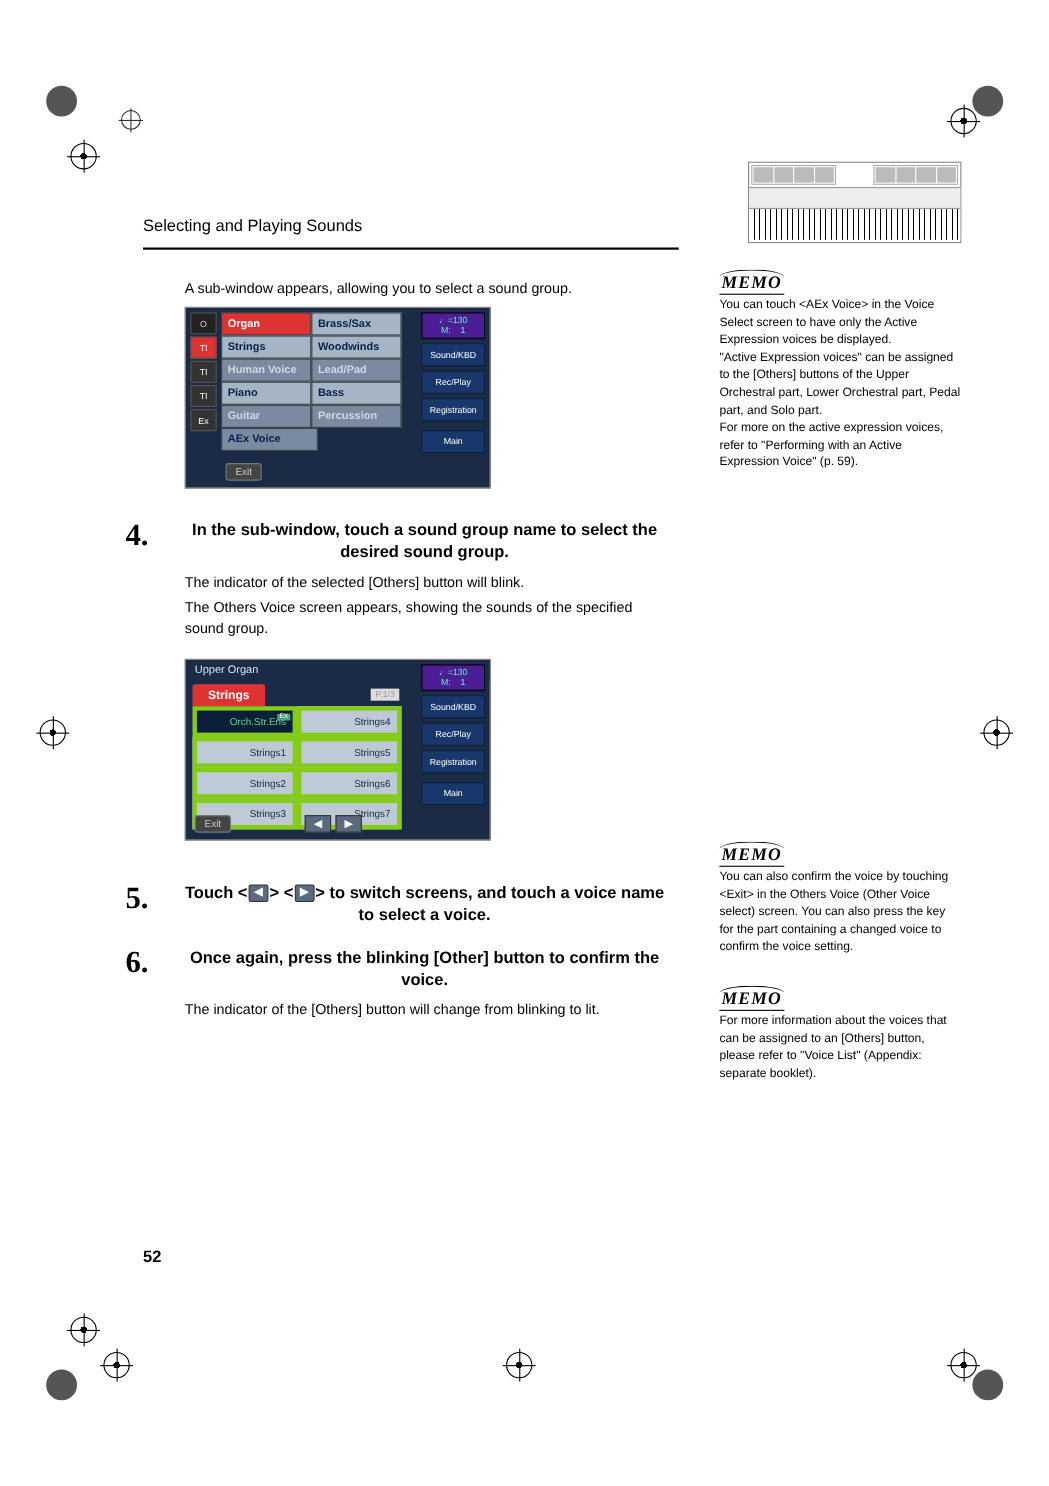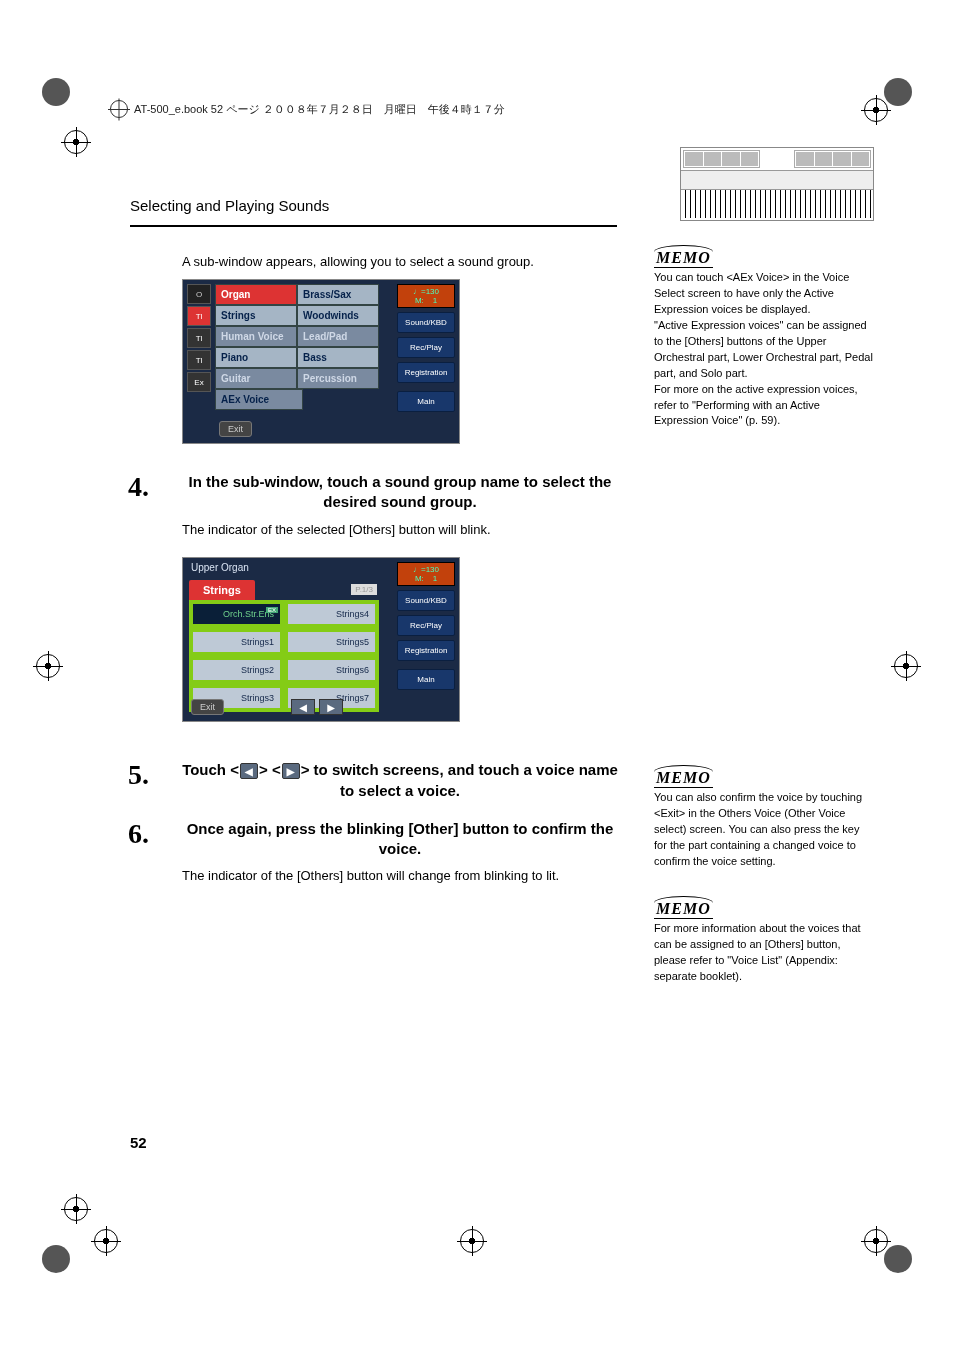--- a/index.html
+++ b/index.html
@@ -10,35 +10,35 @@
   .reg-circle::before, .reg-circle::after { content:""; position:absolute; background:#000; }
   .reg-circle::before { width: 30px; height:1px; }
   .reg-circle::after { width:1px; height:30px; }
   .filled-circle { background:#555; width:28px; height:28px; border-radius:50%; }
   .header-meta { position:absolute; top:100px; left:110px; font-size:11px; color:#222; display:flex; align-items:center; gap:6px; }
   .meta-icon { width:18px; height:18px; border:1px solid #333; border-radius:50%; display:flex; align-items:center; justify-content:center; }
   .meta-icon::before, .meta-icon::after { content:""; position:absolute; width:22px; height:1px; background:#333; }
   .meta-icon::after { transform: rotate(90deg); }
   .section-title { position:absolute; top:197px; left:130px; font-size:15px; font-weight:400; font-family: "Arial", sans-serif; }
   .title-rule { position:absolute; top:225px; left:130px; width:487px; border-top:2px solid #000; }
-  .content { position:absolute; top:254px; left:128px; width:490px; }
+  .content { position:absolute; top:254px; left:114px; width:490px; }
   .intro { font-size:13px; margin-bottom:10px; margin-left:54px;}
   .screenshot1 { margin-left:54px; width:278px; height:165px; background:#1b2a45; border:1px solid #888; position:relative; margin-bottom:28px; }
   .ss-grid { position:absolute; top:4px; left:32px; width:164px; }
   .ss-row { display:flex; }
   .ss-cell { flex:1; font-size:10px; font-weight:bold; padding:4px 5px; border:1px solid #344; background:#a5b5c5; color:#05214a; }
   .ss-cell.selected { background:#d33; color:#fff; }
   .ss-cell.dim { background:#7a8aa0; color:#cfd8e6; }
   .ss-left-tabs { position:absolute; left:4px; top:4px; width:24px; }
   .ss-tab { font-size:8px; color:#fff; background:#333; border:1px solid #555; height:20px; display:flex; align-items:center; justify-content:center; margin-bottom:2px; }
   .ss-tab.sel { background:#d33; }
   .ss-exit { position:absolute; bottom:6px; left:36px; background:#444; color:#ccc; font-size:9px; padding:2px 8px; border:1px solid #777; border-radius:3px; }
   .ss-side { position:absolute; right:4px; top:4px; width:58px; }
   .ss-side-btn { font-size:8px; color:#fff; background:#18376b; padding:5px 3px; text-align:center; border:1px solid #0a1f40; margin-bottom:4px; border-radius:2px; }
-  .ss-side-top { background:#c2410c; color:#4affc0; font-size:8px; text-align:center; padding:2px; margin-bottom:4px; border:1px solid #000;}
+  .ss-side-top { background:#4c1d95; color:#4affc0; font-size:8px; text-align:center; padding:2px; margin-bottom:4px; border:1px solid #000;}
   .step { display:flex; margin-bottom:6px; }
   .step-num { font-family: Georgia, "Times New Roman", serif; font-size:28px; font-weight:bold; width:54px; text-align:left; flex-shrink:0; line-height:1; padding-top:1px;}
   .step-body { flex:1; }
   .step-head { font-size:15px; font-weight:bold; margin-bottom:8px; line-height:1.35;text-align:center; }
   .step-text { font-size:13px; margin-bottom:4px; line-height:1.45; }
   .screenshot2 { margin-left:54px; width:278px; height:165px; background:#1b2a45; border:1px solid #888; position:relative; margin-top:14px; margin-bottom:38px; }
   .ss2-header { background:#1b2a45; color:#d9e3f2; font-size:10px; padding:4px 8px; }
   .ss2-tab { position:absolute; top:22px; left:6px; background:#d33; color:#fff; font-size:11px; font-weight:bold; padding:4px 14px; border-radius:2px 2px 0 0; }
   .ss2-page { position:absolute; top:26px; right:82px; font-size:8px; color:#999; background:#ddd; padding:1px 4px; }
   .ss2-grid { position:absolute; top:42px; left:6px; width:190px; }
@@ -75,21 +75,20 @@
 <div class="reg-mark reg-circle" style="top:654px; left:36px;"></div>
 <div class="reg-mark reg-circle" style="top:654px; right:36px;"></div>
 <div class="reg-mark reg-circle" style="bottom:98px; left:94px;"></div>
 <div class="reg-mark reg-circle" style="bottom:98px; left:460px;"></div>
 <div class="reg-mark reg-circle" style="bottom:98px; right:66px;"></div>
 <div style="position:absolute; top:130px; left:64px; width:24px; height:24px;" class="reg-circle reg-mark"></div>
 <div style="position:absolute; bottom:130px; left:64px; width:24px; height:24px;" class="reg-circle reg-mark"></div>
 
 <div class="header-meta">
   <span class="meta-icon"></span>
-  <span>AT-500_e.book  52 ページ  ２００８年７月２８日　月曜日　午後４時１７分</span>
 </div>
 
 <div class="section-title">Selecting and Playing Sounds</div>
 <div class="title-rule"></div>
 
 <div class="content">
   <div class="intro">A sub-window appears, allowing you to select a sound group.</div>
 
   <div class="screenshot1">
     <div class="ss-left-tabs">
@@ -134,20 +133,21 @@
       <div class="ss-side-btn">Registration</div>
       <div class="ss-side-btn" style="margin-top:8px;">Main</div>
     </div>
   </div>
 
   <div class="step">
     <div class="step-num">4.</div>
     <div class="step-body">
       <div class="step-head">In the sub-window, touch a sound group name to select the desired sound group.</div>
       <div class="step-text">The indicator of the selected [Others] button will blink.</div>
+      <div class="step-text">The Others Voice screen appears, showing the sounds of the specified sound group.</div>
     </div>
   </div>
 
   <div class="screenshot2">
     <div class="ss2-header">Upper Organ</div>
     <div class="ss2-tab">Strings</div>
     <div class="ss2-page">P.1/3</div>
     <div class="ss2-grid">
       <div class="ss2-row">
         <div class="ss2-cell sel" style="position:relative;"><span>Orch.Str.Ens</span><span class="ss2-ex">EX</span></div>

